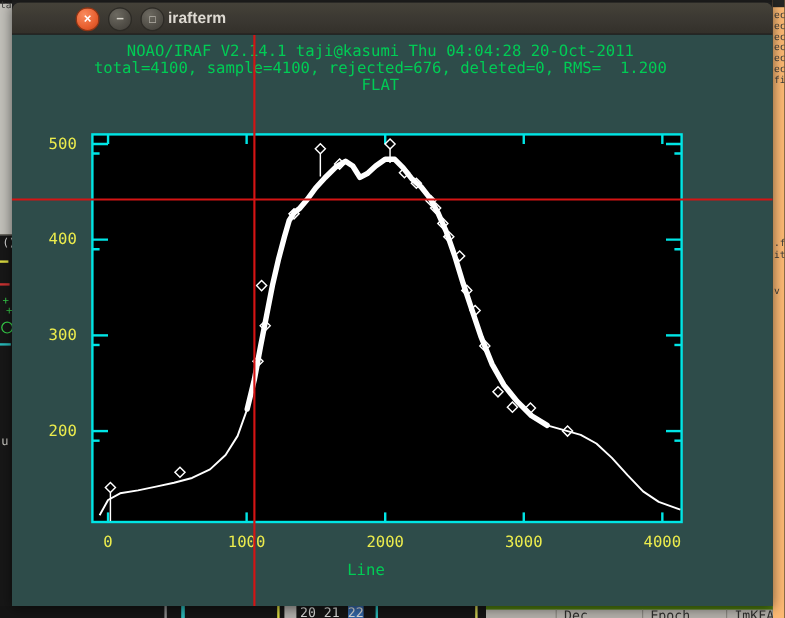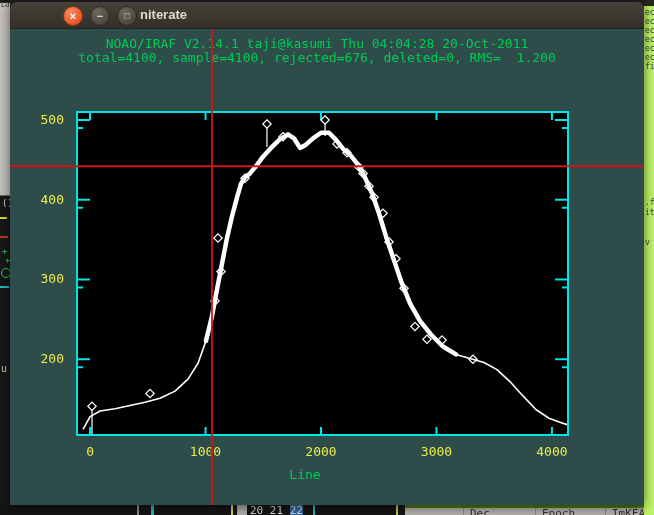--- a/index.html
+++ b/index.html
@@ -4,21 +4,21 @@
 <style>
   html,body{margin:0;padding:0;background:#111;}
   .screen{position:relative;width:654px;height:515px;background:#1e1e1e;overflow:hidden;
           font-family:"DejaVu Sans Mono","Liberation Mono",monospace;}
 
   
   .left-sliver{position:absolute;left:0;top:0;width:10px;height:515px;background:#171717;}
   .left-sliver .gray-top{position:absolute;left:0;top:3px;width:10px;height:192px;background:#c2c0ba;border-bottom:1px solid #6b6962;}
   .left-sliver .tiny-text{position:absolute;left:0;top:0;width:10px;font-size:8px;color:#3a3a38;overflow:hidden;height:11px;}
   .mark{position:absolute;}
-  .right-sliver{position:absolute;right:0;top:0;width:10px;height:515px;background:#bef264;}
+  .right-sliver{position:absolute;right:0;top:0;width:10px;height:515px;background:#fdba74;}
   .right-sliver .dark-top{position:absolute;left:0;top:0;width:10px;height:6px;background:#262624;}
   .right-sliver .frag{position:absolute;left:1px;width:9px;font-size:8px;line-height:9px;color:#3c3c3a;overflow:hidden;}
 
   .bottom-strip{position:absolute;left:0;top:505px;width:644px;height:10px;background:#151515;overflow:hidden;}
   .bottom-strip .numbers{position:absolute;left:250px;top:0px;font-size:11px;line-height:12px;color:#d8d8d6;white-space:pre;}
   .bottom-strip .sel{background:#3465a4;}
   .gray-table{position:absolute;left:405px;top:0;width:249px;height:10px;background:#b3b0aa;border-top:3px solid #4d7c0f;}
   .gray-table .col{position:absolute;top:0px;font-size:11px;line-height:12px;color:#2f2f2d;}
   .vline{position:absolute;top:0;width:2px;height:10px;}
 
@@ -90,26 +90,27 @@
       <div class="vline" style="left:200px;width:1px;background:#8a8881;"></div>
       <div class="vline" style="left:243px;width:4px;height:4px;top:2px;background:#e8a030;"></div>
     </div>
   </div>
 
   <div class="iraf-window">
     <div class="titlebar">
       <span class="wbtn close">×</span>
       <span class="wbtn minb">−</span>
       <span class="wbtn maxb">□</span>
-      <span class="title">niterate</span>
+      <span class="title">irafterm</span>
     </div>
     <div class="win-body">
       <div class="hdr">
         <div class="hline">NOAO/IRAF V2.14.1 taji@kasumi Thu 04:04:28 20-Oct-2011</div>
         <div class="hline">total=4100, sample=4100, rejected=676, deleted=0, RMS=  1.200</div>
+        <div class="hline">FLAT</div>
       </div>
       <svg class="plot-svg" id="plot" viewBox="0 0 634 476">
           <rect x="67" y="83" width="491" height="323" fill="#000000"></rect>
           <rect x="67" y="83" width="491" height="323" fill="none" stroke="#00e5e5" stroke-width="2"></rect>
           <line x1="80.04868297271872" y1="406" x2="80.04868297271872" y2="398" stroke="#00e5e5" stroke-width="2"></line>
           <line x1="80.04868297271872" y1="83" x2="80.04868297271872" y2="91" stroke="#00e5e5" stroke-width="2"></line>
           <text x="80.04868297271872" y="427" fill="#ecec4d" font-size="13px" text-anchor="middle" font-family="DejaVu Sans Mono, monospace">0</text>
           <line x1="195.52375352775167" y1="406" x2="195.52375352775167" y2="398" stroke="#00e5e5" stroke-width="2"></line>
           <line x1="195.52375352775167" y1="83" x2="195.52375352775167" y2="91" stroke="#00e5e5" stroke-width="2"></line>
           <text x="195.52375352775167" y="427" fill="#ecec4d" font-size="13px" text-anchor="middle" font-family="DejaVu Sans Mono, monospace">1000</text>

